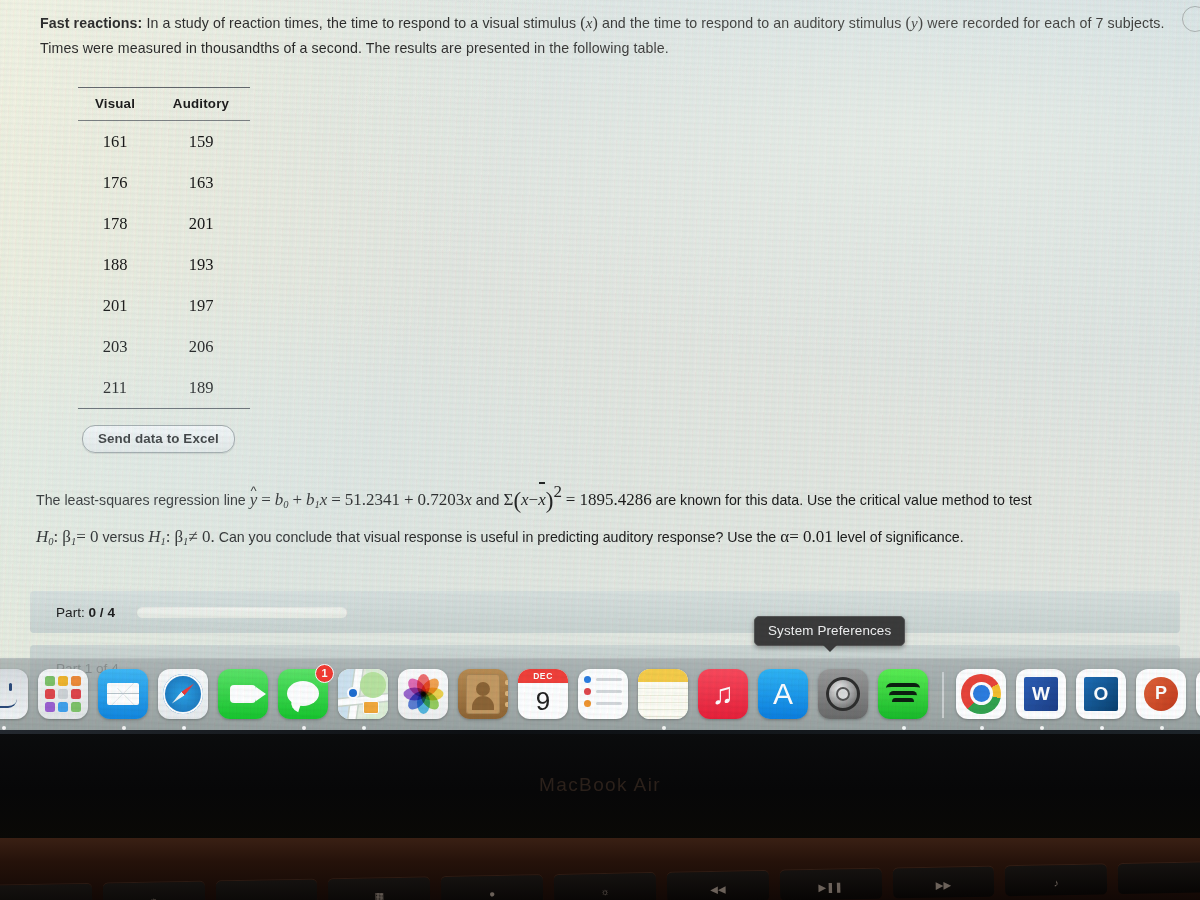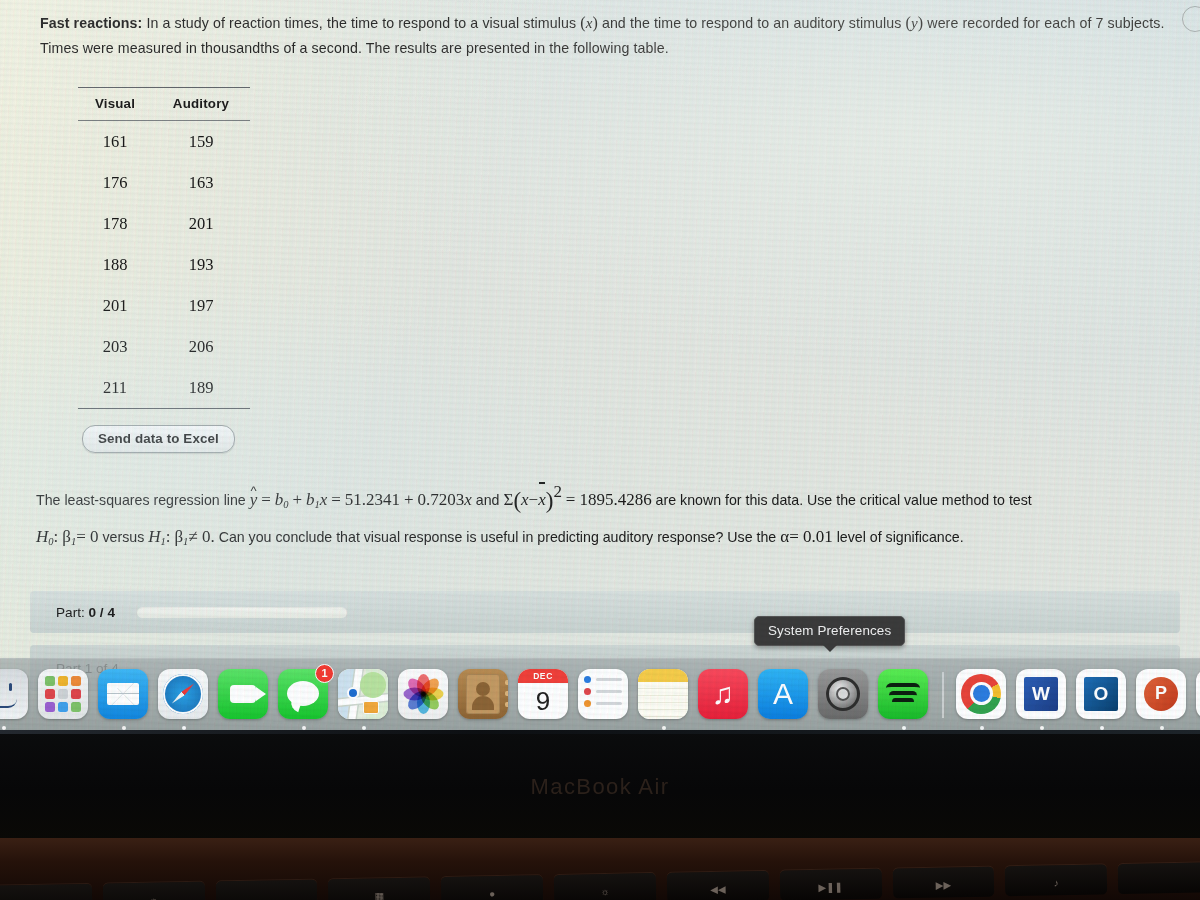--- a/index.html
+++ b/index.html
@@ -276,21 +276,21 @@
     position:absolute; left:0; top:730px; width:1200px; height:110px; z-index:50;
     background:linear-gradient(180deg,#0b0c0d 0%, #070708 55%, #0a0906 100%);
   }
   #bezel:before{
     content:""; position:absolute; left:0; top:0; width:1200px; height:4px;
     background:linear-gradient(90deg,#2a3038,#0d1014 40%, #222a31);
     opacity:.8;
   }
   .mba{
     position:absolute; left:0; right:0; top:44px; text-align:center;
-    color:#3a2b22; font-size:22px; letter-spacing:1.4px; opacity:.72;
+    color:#3a2b22; font-size:19px; letter-spacing:1.4px; opacity:.72;
   }
   #deck{
     position:absolute; left:0; top:838px; width:1200px; height:62px; z-index:51;
     background:linear-gradient(180deg,#3a2014 0%, #25120a 38%, #120805 100%);
   }
   #keys{
     position:absolute; left:-10px; bottom:0; width:1230px; height:26px; z-index:52;
     display:flex; gap:11px; transform:rotate(-1.1deg);
   }
   .key{

